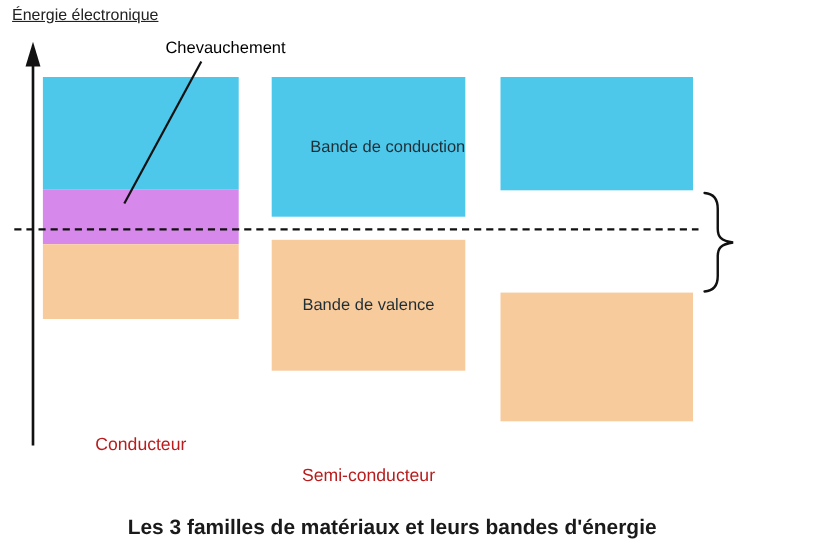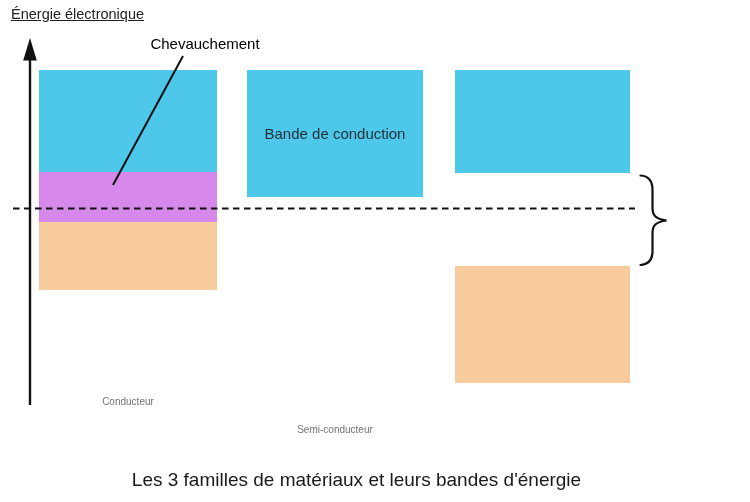--- a/index.html
+++ b/index.html
@@ -55,54 +55,57 @@
     width: 64px;
     font-size: 14.5px;
     line-height: 21px;
     color: #222222;
     z-index: 2;
   }
   .material-label {
     position: absolute;
     top: 396px;
     text-align: center;
-    font-size: 10px;
-    color: #737373;
+    font-size: 16px;
+    color: #b91c1c;
     z-index: 2;
   }
   .material-0 { left: 39px;  width: 178px; }
   .material-1 { left: 247px; width: 176px; margin-top: 28px; }
   .material-2 { left: 455px; width: 175px; }
   .diagram-title {
     position: absolute;
     left: 25px; top: 469px;
     width: 663px;
     text-align: center;
     font-size: 19px;
-    font-weight: normal;
+    font-weight: bold;
     color: #1a1a1a;
     z-index: 2;
   }
   .stroke { stroke: #111111; fill: none; }
 </style>
 </head>
 <body>
 
 <div class="canvas">
 
   <div class="axis-label">Énergie électronique</div>
 
   <div class="overlap-label">Chevauchement</div>
 
   <div class="band" style="left: 39px; top: 70px; width: 178px; height: 102px; background: rgb(77, 200, 235);"></div>
   <div class="band" style="left: 39px; top: 172px; width: 178px; height: 50px; background: rgb(215, 136, 235);"></div>
   <div class="band" style="left: 39px; top: 222px; width: 178px; height: 68px; background: rgb(248, 203, 157);"></div>
 
-  <div class="band" style="left: 247px; top: 70px; width: 176px; height: 127px; background: rgb(77, 200, 235);">
+  <div class="band" style="left: 247px; top: 70px; width: 176px; height: 127px; background: rgb(77, 200, 235); justify-content: flex-end;">
     <span class="band-label">Bande de conduction</span>
+  </div>
+  <div class="band" style="left: 247px; top: 218px; width: 176px; height: 119px; background: rgb(248, 203, 157);">
+    <span class="band-label">Bande de valence</span>
   </div>
 
   <div class="band" style="left: 455px; top: 70px; width: 175px; height: 103px; background: rgb(77, 200, 235);"></div>
   <div class="band" style="left: 455px; top: 266px; width: 175px; height: 117px; background: rgb(248, 203, 157);"></div>
 
   <svg class="gfx" viewBox="0 0 750 502">
     <line class="stroke" x1="30" y1="405" x2="30" y2="52" stroke-width="2.4"></line>
     <polygon points="30,38 23.2,60.5 36.8,60.5" fill="#111111"></polygon>
     <line class="stroke" x1="183" y1="56" x2="113" y2="185" stroke-width="2"></line>
     <line class="stroke" x1="13" y1="208.5" x2="635" y2="208.5" stroke-width="2" stroke-dasharray="6.5 4.5"></line>

